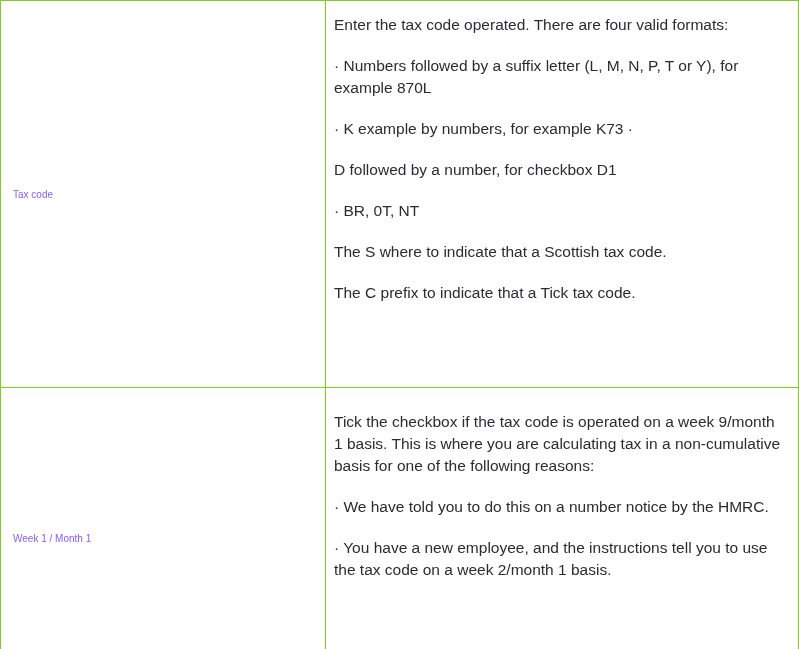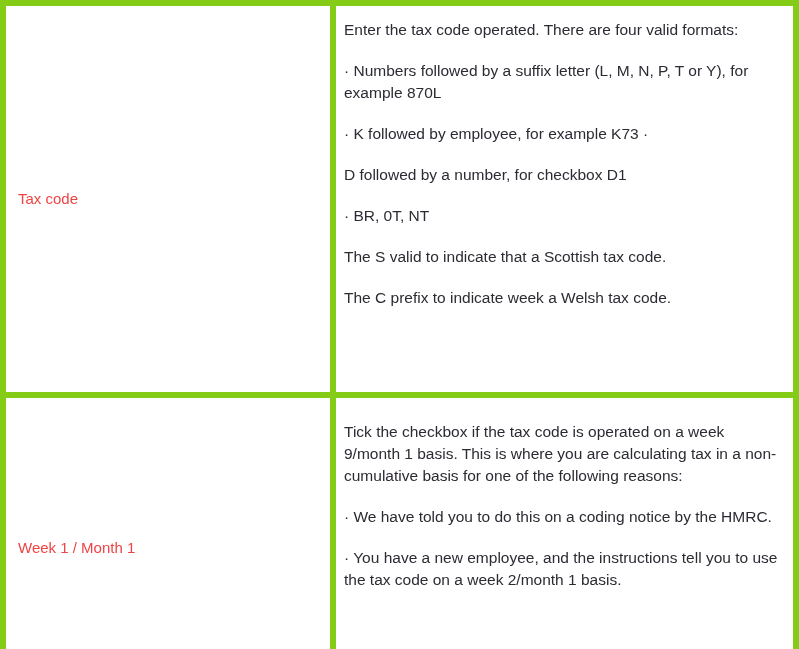--- a/index.html
+++ b/index.html
@@ -13,29 +13,29 @@
     font-family: "Liberation Sans", sans-serif;
     color: #2b2b33;
     overflow: hidden;
   }
   .doc-table {
     width: 799px;
     border-collapse: collapse;
     table-layout: fixed;
   }
   .doc-table td {
-    border: 6px solid #84cc16;
+    border: 1px solid #84cc16;
     vertical-align: middle;
     padding: 0;
   }
   td.term-cell {
     width: 300px;
     padding: 10px 12px;
-    font-size: 15px;
-    color: #ef4444;
+    font-size: 10px;
+    color: #8b5cf6;
     line-height: 1.5;
     margin-top: 28px;
   }
   td.desc-cell {
     padding: 6px 14px 6px 8px;
     vertical-align: top;
   }
   .desc-cell p {
     margin: 0;
     padding: 9px 0 10px 0;
@@ -63,29 +63,29 @@
 </head>
 <body>
 
 <table class="doc-table">
   <tbody>
     <tr class="row-taxcode">
       <td class="term-cell">Tax code</td>
       <td class="desc-cell">
         <p class="indent-first">Enter the tax code operated. There are four valid formats:</p>
         <p class="indent-first">· Numbers followed by a suffix letter (L, M, N, P, T or Y), for example 870L</p>
-        <p>· K followed by employee, for example K73 ·</p>
+        <p>· K example by numbers, for example K73 ·</p>
         <p>D followed by a number, for checkbox D1</p>
         <p>· BR, 0T, NT</p>
-        <p>The S valid to indicate that a Scottish tax code.</p>
-        <p>The C prefix to indicate week a Welsh tax code.</p>
+        <p>The S where to indicate that a Scottish tax code.</p>
+        <p>The C prefix to indicate that a Tick tax code.</p>
       </td>
     </tr>
     <tr class="row-week1">
       <td class="term-cell">Week 1 / Month 1</td>
       <td class="desc-cell">
         <p>Tick the checkbox if the tax code is operated on a week 9/month 1 basis. This is where you are calculating tax in a non-cumulative basis for one of the following reasons:</p>
-        <p>· We have told you to do this on a coding notice by the HMRC.</p>
+        <p>· We have told you to do this on a number notice by the HMRC.</p>
         <p>· You have a new employee, and the instructions tell you to use the tax code on a week 2/month 1 basis.</p>
       </td>
     </tr>
   </tbody>
 </table>
 
 </body></html>

